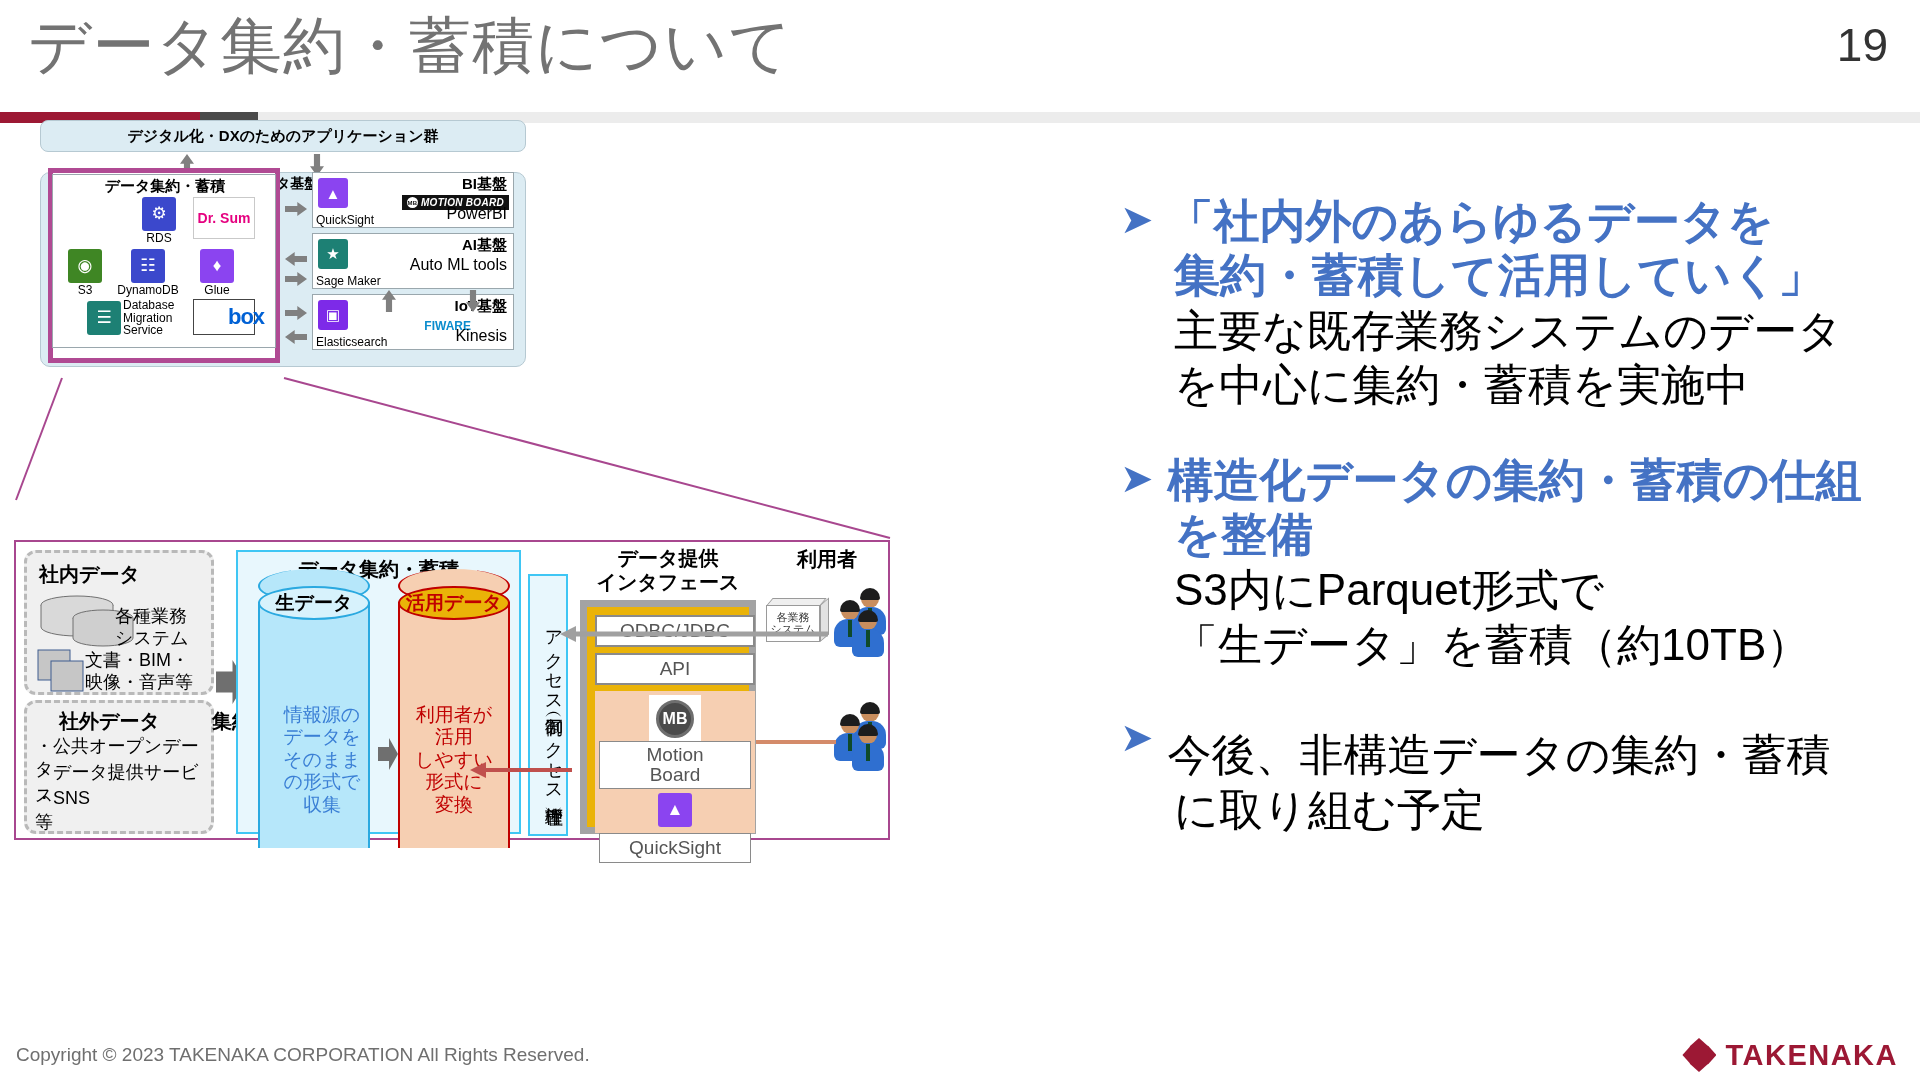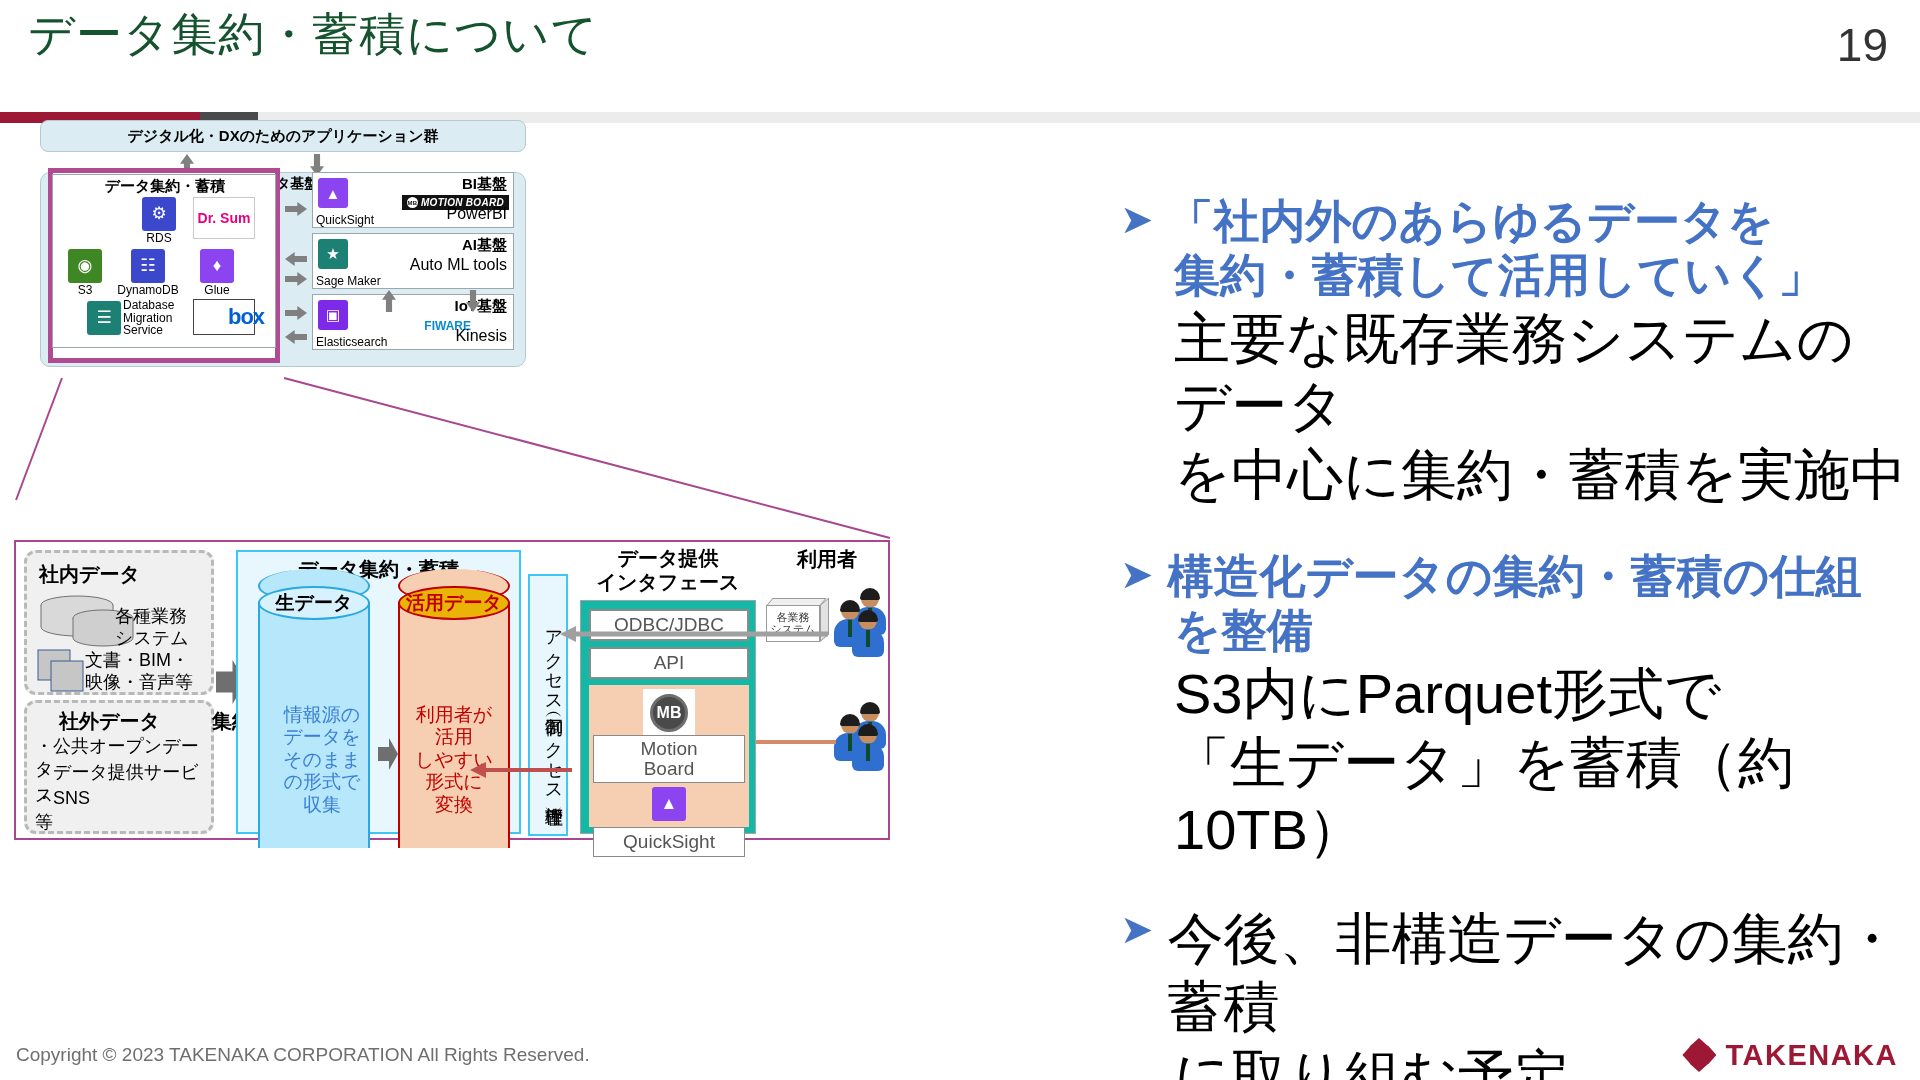--- a/index.html
+++ b/index.html
@@ -6,21 +6,21 @@
   html,body { width:1920px; height:1080px; }
   body {
     font-family: "Liberation Sans", "DejaVu Sans", sans-serif;
     background:#ffffff;
     position:relative;
     overflow:hidden;
   }
   
   #slide-title {
     position:absolute; left:28px; top:4px;
-    font-size:46px; font-weight:400; color:#14532d;
+    font-size:62px; font-weight:400; color:#737373;
     letter-spacing:1px; white-space:nowrap;
   }
   #slide-number {
     position:absolute; right:32px; top:18px;
     font-size:46px; color:#333; font-weight:400;
   }
   #title-rule { position:absolute; left:0; top:112px; width:1920px; height:11px; background:#ececec; }
   #title-rule-a { position:absolute; left:0; top:112px; width:200px; height:11px; background:#9c1834; }
   #title-rule-b { position:absolute; left:200px; top:112px; width:58px; height:11px; background:#4a4a4a; }
 
@@ -155,21 +155,21 @@
   .access-col {
     position:absolute; left:512px; top:32px; width:40px; height:262px;
     background:#e8f7fd; border:2px solid #3fc6f4;
     writing-mode:vertical-rl; text-orientation:upright;
     font-size:18px; color:#000; text-align:center; padding-top:6px; letter-spacing:1px;
   }
 
   .iface-title { position:absolute; left:564px; top:4px; width:176px; text-align:center;
     font-size:20px; font-weight:bold; color:#000; line-height:1.2; }
   .iface-box { position:absolute; left:564px; top:58px; width:176px; height:234px;
-    background:#14b8a6; border:1px solid #a3a3a3; }
+    background:#eab308; border:7px solid #a3a3a3; }
   .iface-item { position:absolute; left:8px; width:160px; height:32px; background:#fff;
     border:2px solid #8a8a8a; display:flex; align-items:center; justify-content:center;
     font-size:19px; color:#555; }
   .iface-orange { position:absolute; left:8px; top:84px; width:160px; height:142px; background:#f6cfb2; }
   .mb-logo-sq { position:absolute; left:50%; top:4px; transform:translateX(-50%);
     width:52px; height:48px; background:#fff; display:flex; align-items:center; justify-content:center; }
   .mb-circle { width:38px; height:38px; border-radius:50%; background:#4a4a4a;
     border:3px solid #6e6e6e; color:#fff; font-size:16px; font-weight:bold;
     display:flex; align-items:center; justify-content:center; }
   .mb-name { position:absolute; left:4px; top:50px; width:152px; height:48px; background:#fff;
@@ -211,21 +211,21 @@
 
   #bd-svg { position:absolute; left:0; top:0; width:876px; height:300px; pointer-events:none; }
 
   
   #right-text { position:absolute; left:1120px; top:195px; width:790px; }
   .blk { margin-bottom:42px; position:relative; }
   .bullet-row { display:flex; align-items:flex-start; }
   .chev { color:#4472c4; font-size:40px; line-height:1; margin-right:14px; flex:0 0 auto;
     transform:translateY(4px); }
   .bold-blue { color:#4472c4; font-weight:bold; font-size:46px; line-height:1.17; }
-  .plain { color:#000; font-size:56px; line-height:1.20; margin-top:2px; }
+  .plain { color:#000; font-size:44px; line-height:1.20; margin-top:2px; }
   .ind { padding-left:54px; }
 </style>
 </head>
 <body>
 
 <div id="slide-title">データ集約・蓄積について</div>
 <div id="slide-number">19</div>
 <div id="title-rule"></div>
 <div id="title-rule-a"></div>
 <div id="title-rule-b"></div>
@@ -499,21 +499,21 @@
       <span class="bold-blue">構造化データの集約・蓄積の仕組</span>
     </div>
     <div class="bold-blue ind">を整備</div>
     <div class="plain ind">S3内にParquet形式で</div>
     <div class="plain ind">「生データ」を蓄積（約10TB）</div>
   </div>
 
   <div class="blk">
     <div class="bullet-row">
       <span class="chev">➤</span>
-      <span class="plain" style="margin-top:0;">今後、非構造データの集約・蓄積</span>
+      <span class="plain" style="margin-top:16px;">今後、非構造データの集約・蓄積</span>
     </div>
     <div class="plain ind">に取り組む予定</div>
   </div>
 
 </div>
 
 <div id="footer-copy">Copyright © 2023 TAKENAKA CORPORATION All Rights Reserved.</div>
 <div id="footer-logo">
   <span class="mark"></span>
   <span class="wordmark">TAKENAKA</span>

